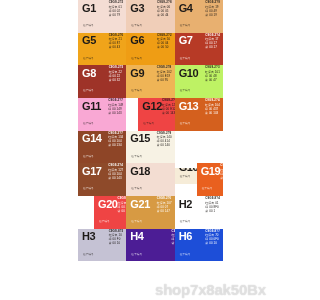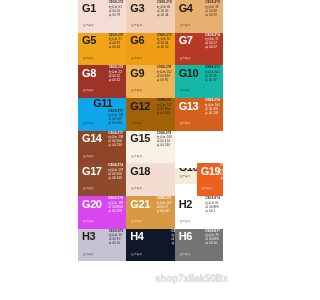--- a/index.html
+++ b/index.html
@@ -65,23 +65,23 @@
     line-height:1;
     letter-spacing:0.1px;
     white-space:nowrap;
     display:flex;
     gap:1.2px;
   }
   .dark  .sw-code,.dark  .sw-sub,.dark  .sw-spec{color:#1d1a18;}
   .light .sw-code,.light .sw-sub,.light .sw-spec{color:#ffffff;}
   #watermark{
     position:absolute;
-    left:155px; top:273px;
+    left:155px; top:281px;
     width:145px;
-    font-size:10px;
+    font-size:15px;
     font-weight:bold;
     letter-spacing:-0.2px;
     color:rgba(255,255,255,.55);
     text-shadow:0 0 1px rgba(0,0,0,.30);
     white-space:nowrap;
     pointer-events:none;
   }
 </style>
 </head>
 <body>
@@ -160,41 +160,41 @@
     <div class="swatch dark" style="background: rgb(239, 180, 86);">
       <div class="sw-code">G9</div>
       <div class="sw-sub">色卡编号</div>
       <div class="sw-spec">
         <div class="spec-id">C9G9-2?8</div>
         <div class="spec-row">红深色 102</div>
         <div class="spec-row">绿  00 E19</div>
         <div class="spec-row">蓝  00 95</div>
       </div>
     </div>
-    <div class="swatch dark" style="background: #14b8a6;">
+    <div class="swatch dark" style="background: #bef264;">
       <div class="sw-code">G10</div>
       <div class="sw-sub">色卡编号</div>
       <div class="sw-spec">
         <div class="spec-id">C9G9-2?3</div>
         <div class="spec-row">红深色 101</div>
         <div class="spec-row">绿  00 48</div>
         <div class="spec-row">蓝  00 47</div>
       </div>
     </div>
-    <div class="swatch dark" style="background: #0ea5e9; flex-direction: column;">
+    <div class="swatch dark" style="background: #f9a8d4;">
       <div class="sw-code">G11</div>
       <div class="sw-sub">色卡编号</div>
       <div class="sw-spec">
         <div class="spec-id">C9G9-2?7</div>
         <div class="spec-row">红深色 149</div>
         <div class="spec-row">绿  00 149</div>
         <div class="spec-row">蓝  00 143</div>
       </div>
     </div>
-    <div class="swatch dark" style="background: #a16207;">
+    <div class="swatch dark" style="background: #ef4444; margin-left: 12px;">
       <div class="sw-code">G12</div>
       <div class="sw-sub">色卡编号</div>
       <div class="sw-spec">
         <div class="spec-id">C9G9-2?0</div>
         <div class="spec-row">红深色 127</div>
         <div class="spec-row">绿  00 E10</div>
         <div class="spec-row">蓝  00 143</div>
       </div>
     </div>
     <div class="swatch light" style="background: rgb(212, 96, 30); justify-content: flex-end;">
@@ -260,21 +260,21 @@
     <div class="swatch light" style="background: rgb(233, 96, 31); margin-left: 22px;">
       <div class="sw-code">G19</div>
       <div class="sw-sub">色卡编号</div>
       <div class="sw-spec">
         <div class="spec-id">C9G9-2?2</div>
         <div class="spec-row">红深色 195</div>
         <div class="spec-row">绿  00 8902</div>
         <div class="spec-row">蓝  00 199</div>
       </div>
     </div>
-    <div class="swatch light" style="background: #d946ef;">
+    <div class="swatch light" style="background: #ef4444; margin-left: 16px;">
       <div class="sw-code">G20</div>
       <div class="sw-sub">色卡编号</div>
       <div class="sw-spec">
         <div class="spec-id">C9G9-2?9</div>
         <div class="spec-row">红深色 199</div>
         <div class="spec-row">绿  00 8910</div>
         <div class="spec-row">蓝  00 199</div>
       </div>
     </div>
     <div class="swatch light" style="background: rgb(215, 154, 67);">
@@ -300,31 +300,31 @@
     <div class="swatch dark" style="background: rgb(197, 194, 212);">
       <div class="sw-code">H3</div>
       <div class="sw-sub">色卡编号</div>
       <div class="sw-spec">
         <div class="spec-id">C9G9-8?3</div>
         <div class="spec-row">红深色 10</div>
         <div class="spec-row">绿  00 F0</div>
         <div class="spec-row">蓝  00 10</div>
       </div>
     </div>
-    <div class="swatch light" style="background: #0f172a; gap: 28px;">
+    <div class="swatch light" style="background: #4c1d95; gap: 28px;">
       <div class="sw-code">H4</div>
       <div class="sw-sub">色卡编号</div>
       <div class="sw-spec">
         <div class="spec-id">C9G9-8?3</div>
         <div class="spec-row">红深色 40</div>
         <div class="spec-row">绿  00 0F1</div>
         <div class="spec-row">蓝  00 15</div>
       </div>
     </div>
-    <div class="swatch light" style="background: #737373;">
+    <div class="swatch light" style="background: #1d4ed8;">
       <div class="sw-code">H6</div>
       <div class="sw-sub">色卡编号</div>
       <div class="sw-spec">
         <div class="spec-id">C9G9-8?7</div>
         <div class="spec-row">红深色 70</div>
         <div class="spec-row">绿  00 0F0</div>
         <div class="spec-row">蓝  00 10</div>
       </div>
     </div>
   </div>

